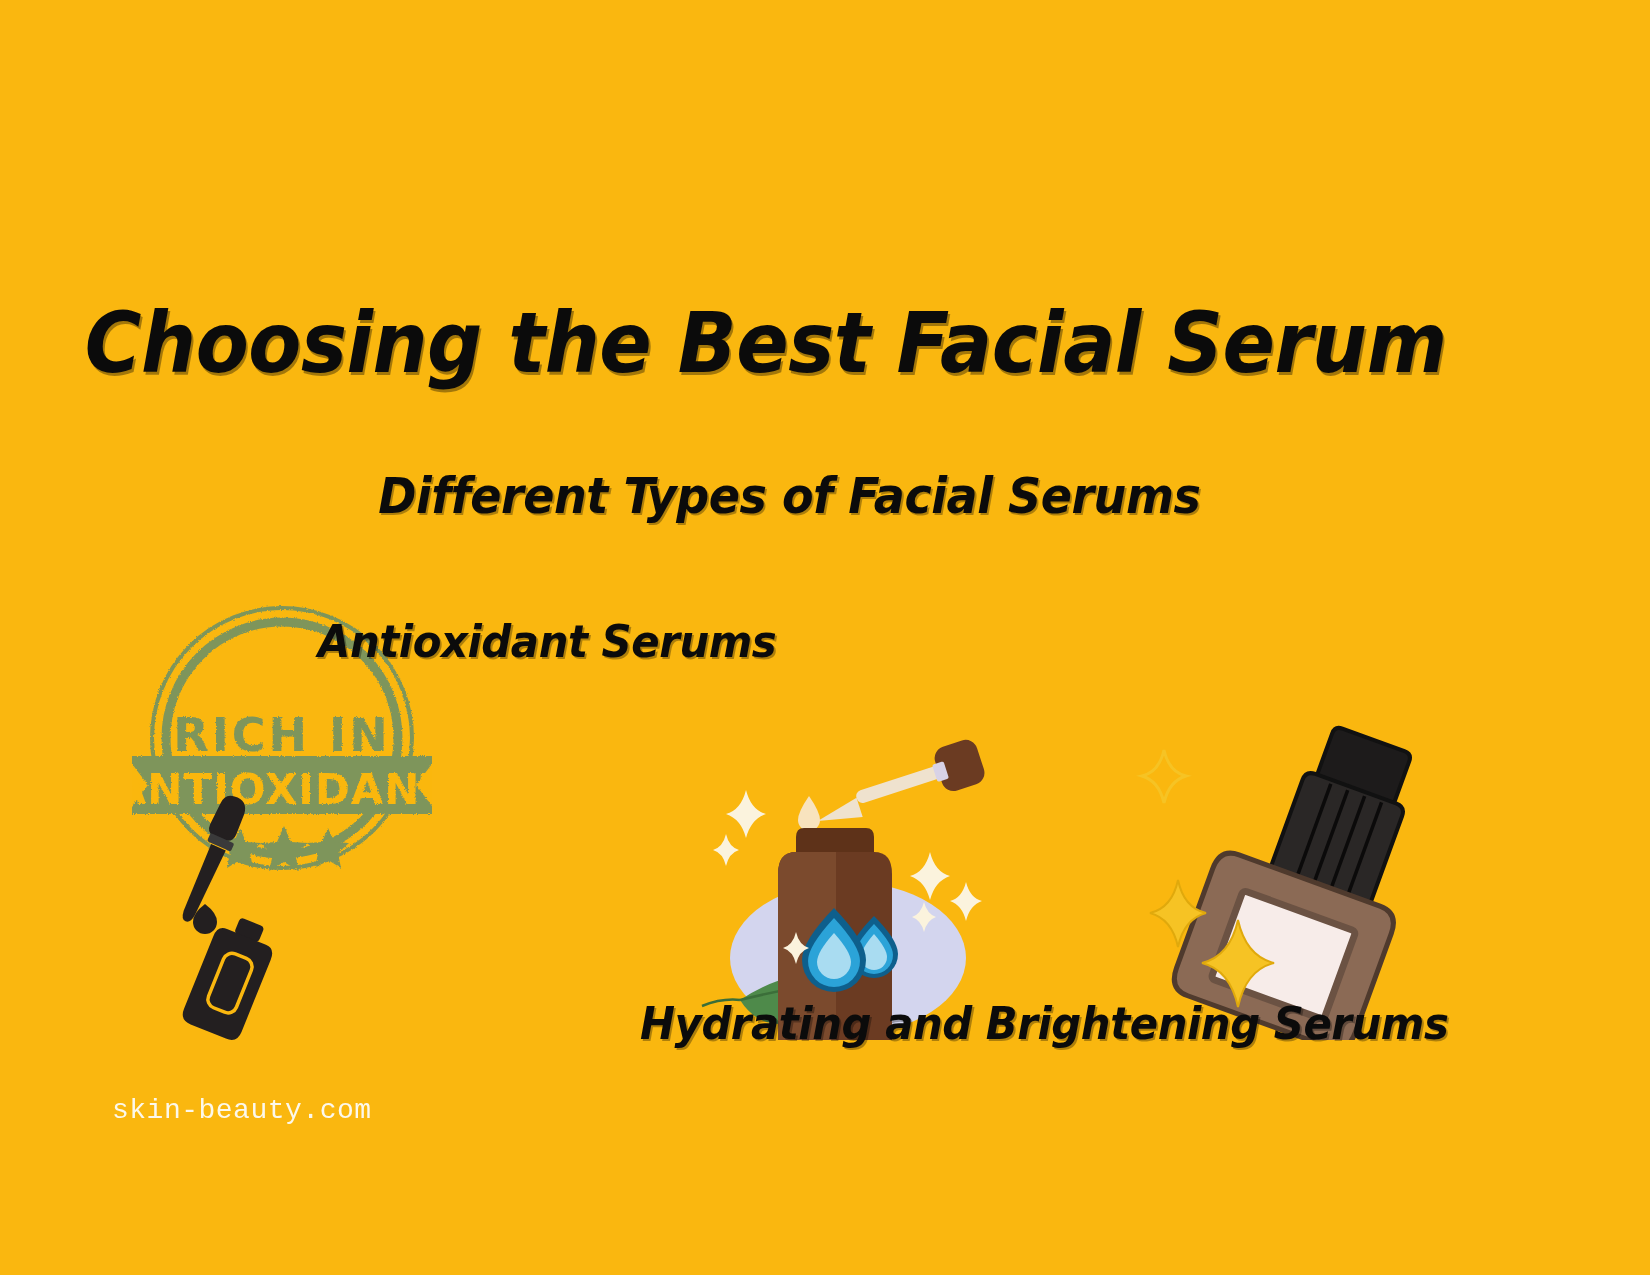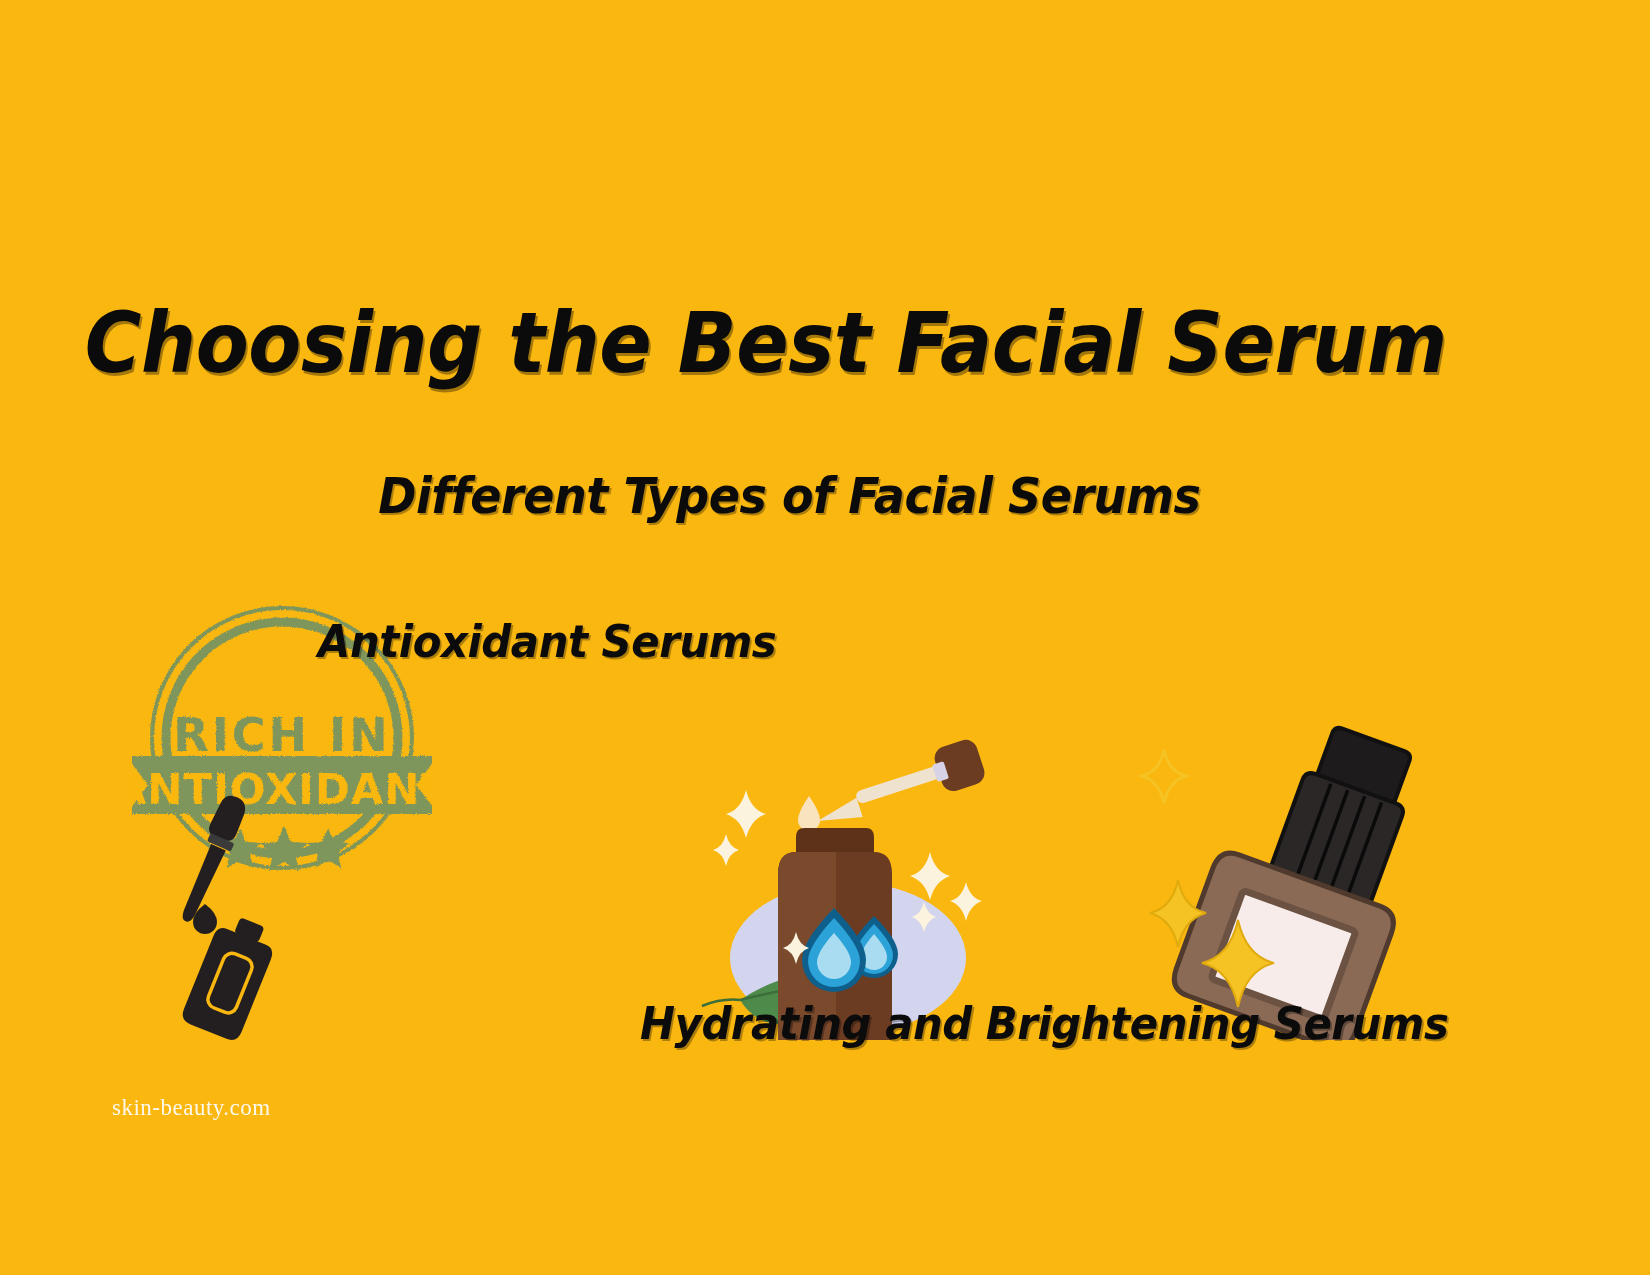--- a/index.html
+++ b/index.html
@@ -57,23 +57,23 @@
     top: 997px;
     font-size: 45px;
     transform: scaleX(0.93);
     text-shadow: 2px 2px 0 rgba(0,0,0,0.3);
   }
 
   #watermark {
     position: absolute;
     left: 112px;
     top: 1095px;
-    font-size: 23px;
+    font-size: 28px;
     color: #FCF8EC;
-    font-family: Liberation Serif, serif;
+    font-family: Liberation Mono, monospace;
     font-weight: 400;
     letter-spacing: 0.5px;
     white-space: nowrap;
   }
 
   
   .gfx { position: absolute; }
   #stamp-graphic   { left: 132px; top: 588px;  width: 300px;  height: 300px; }
   #dropper-black   { left: 145px; top: 790px;  width: 180px;  height: 250px; }
   #bottle-center   { left: 668px; top: 700px;  width: 360px;  height: 340px; }

